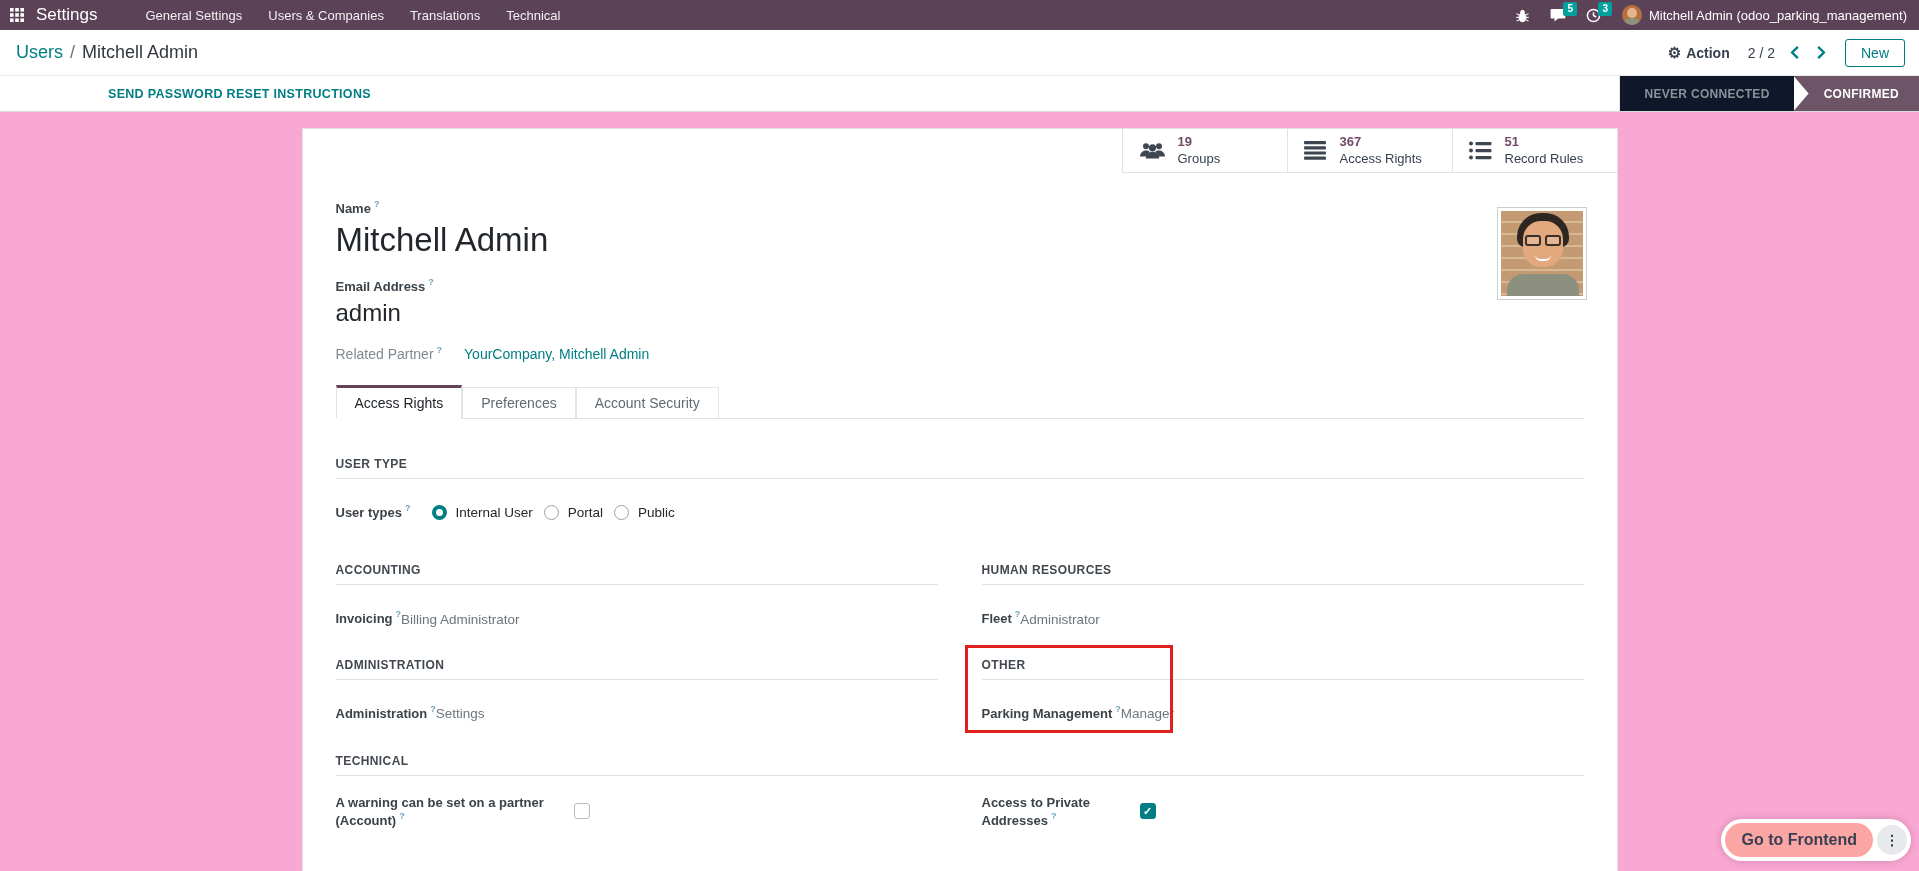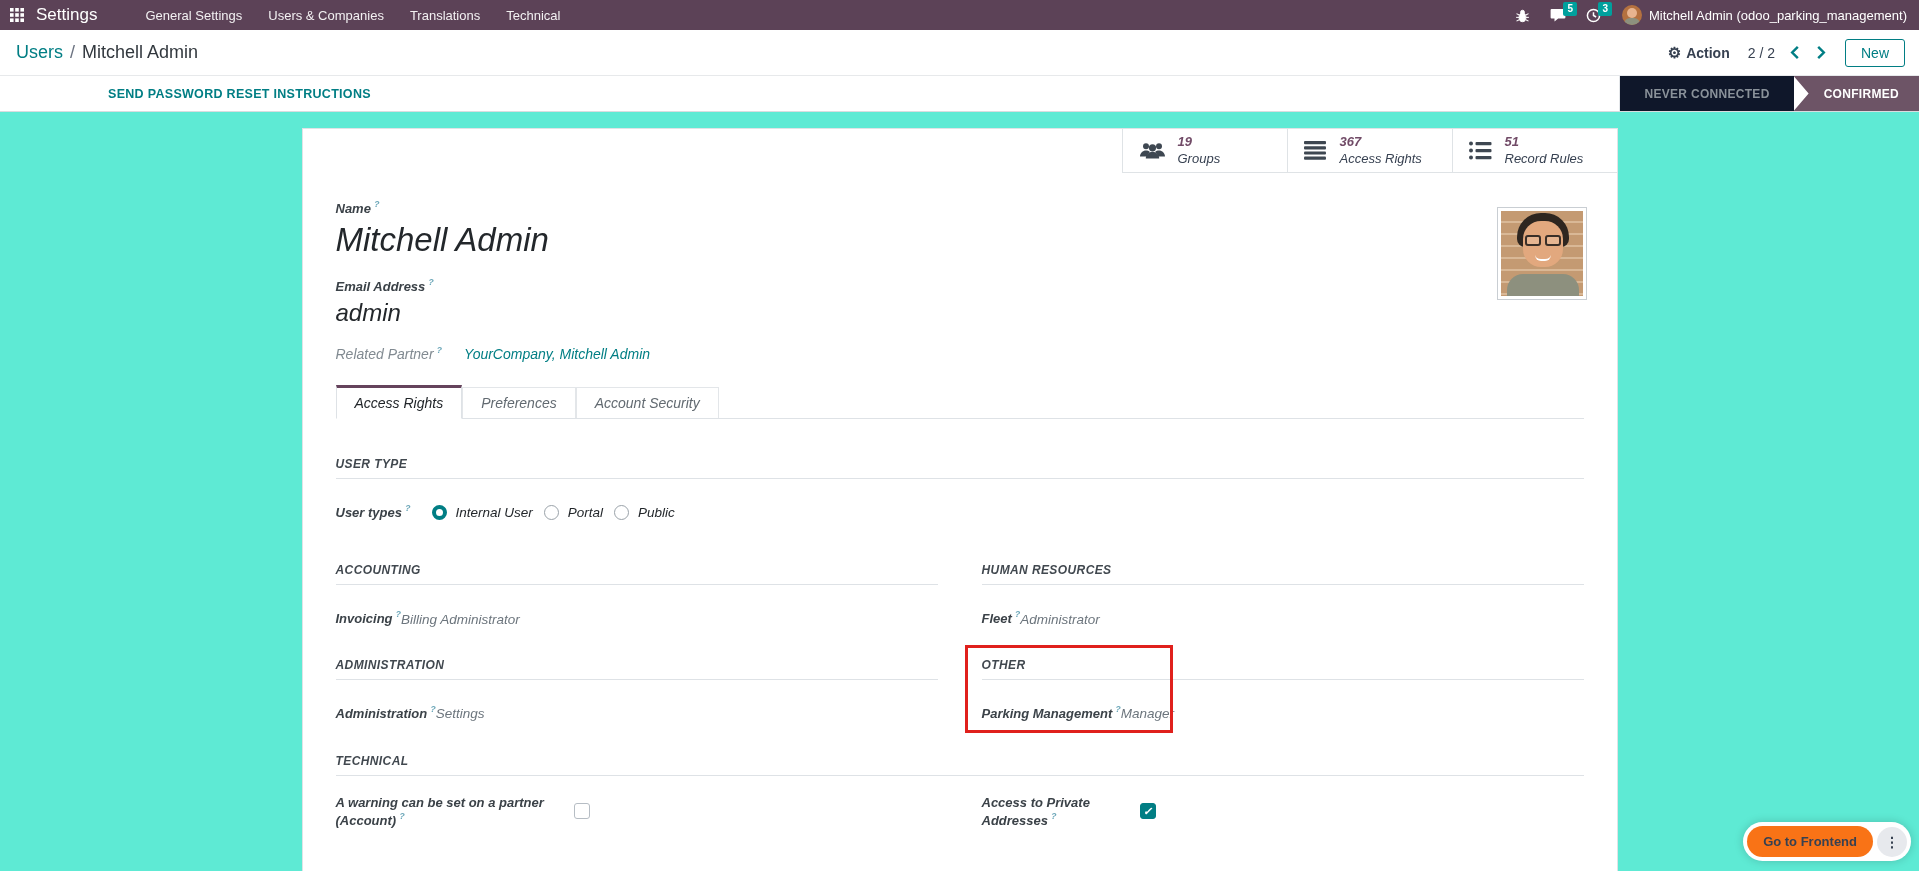--- a/index.html
+++ b/index.html
@@ -49,21 +49,21 @@
     display:flex; align-items:stretch; justify-content:space-between; }
   .reset-btn { align-self:center; margin-left:108px; font-size:12.5px; font-weight:700;
     letter-spacing:.3px; color:#017e84; cursor:pointer; text-transform:uppercase; }
   .ribbon { display:flex; align-items:stretch; }
   .state { display:flex; align-items:center; font-size:12px; font-weight:700; letter-spacing:.3px; cursor:pointer; }
   .state-inactive { color:#8a929a; background:#0f172a; border-left:1px solid #e4e7ea; padding:0 24px; }
   .state-active { color:#fff; background:#6d5466; padding:0 20px 0 30px;
     clip-path:polygon(0 0, 15px 50%, 0 100%, 100% 100%, 100% 0); }
 
   
-  .content { height:calc(871px - 30px - 46px - 36px); background:#5eead4; padding-top:16px;font-style:italic; }
+  .content { height:calc(871px - 30px - 46px - 36px); background:#f9a8d4; padding-top:16px; }
   .sheet { width:1316px; margin:0 auto; background:#fff; border:1px solid #dfe3e6;
     border-bottom:none; height:100%; position:relative; }
 
   .button-box { display:flex; justify-content:flex-end; }
   .stat-btn { width:165px; height:44px; display:flex; align-items:center; gap:12px;
     padding:0 10px 0 16px; border-left:1px solid #dfe3e6; border-bottom:1px solid #dfe3e6;
     background:#fff; cursor:pointer; }
   .stat-icon { color:#3e4751; display:flex; }
   .stat-text { display:flex; flex-direction:column; line-height:1.25; }
   .stat-value { font-size:13px; font-weight:700; color:#714b67; }
@@ -131,22 +131,22 @@
   .check-label-left { width:238px; }
   .check-label-right { width:158px; }
   .checkbox { width:16px; height:16px; border-radius:3px; border:1px solid #b6bdc4;
     background:#fff; display:flex; align-items:center; justify-content:center; cursor:pointer; }
   .checkbox.checked { background:#017e84; border-color:#017e84; color:#fff;
     font-size:11px; font-weight:700; }
 
   
   .frontend-pill { position:fixed; right:8px; bottom:10px; background:#fff; border-radius:22px;
     padding:4px; display:flex; align-items:center; gap:4px; box-shadow:0 0 10px rgba(0,0,0,.18); }
-  .frontend-btn { background:#f97316; border:none; border-radius:17px; padding:8px 16px;
-    font-size:13px; font-weight:600; color:#374151; cursor:pointer;
+  .frontend-btn { background:#fca5a5; border:none; border-radius:17px; padding:8px 16px;
+    font-size:16px; font-weight:600; color:#374151; cursor:pointer;
     font-family:"Liberation Sans", sans-serif; }
   .kebab-btn { width:30px; height:30px; border-radius:50%; background:#e7e9ed; display:flex;
     align-items:center; justify-content:center; font-size:14px; font-weight:700; color:#374151; cursor:pointer; }
 </style>
 </head>
 <body>
 
 <div class="navbar">
   <div class="nav-left">
     <span class="apps-icon">

